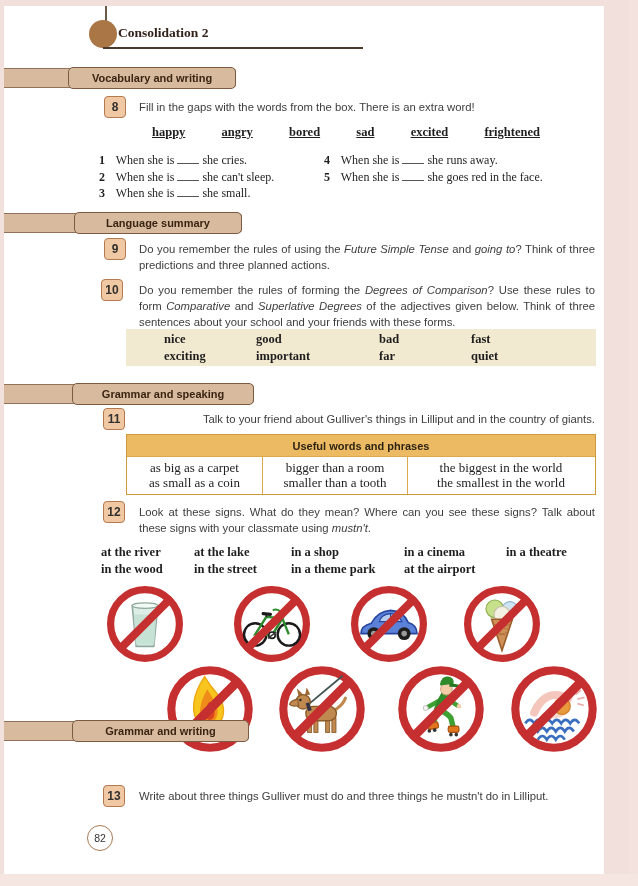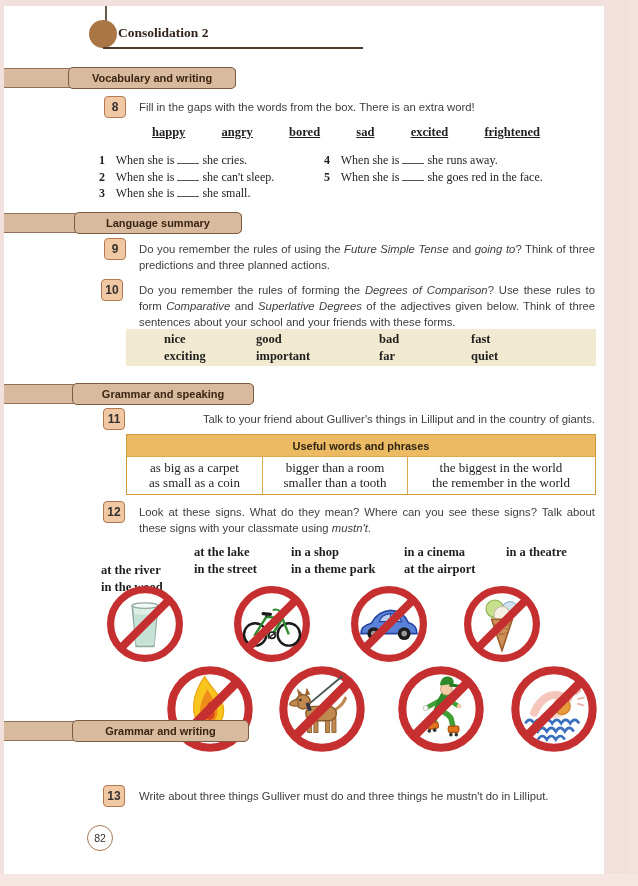--- a/index.html
+++ b/index.html
@@ -171,31 +171,31 @@
       <div class="uwp-cell" style="width:135px;">
         <div>as big as a carpet</div>
         <div>as small as a coin</div>
       </div>
       <div class="uwp-cell" style="width:145px;">
         <div>bigger than a room</div>
         <div>smaller than a tooth</div>
       </div>
       <div class="uwp-cell" style="width:187px;">
         <div>the biggest in the world</div>
-        <div>the remember in the world</div>
+        <div>the smallest in the world</div>
       </div>
     </div>
   </div>
 
   <div class="badge" style="left:99px;top:495px;">12</div>
   <div class="instr" style="top:498px;">
     <span>Look at these signs. What do they mean? Where can you see these signs? Talk about these signs with your classmate using </span><span class="it">mustn't</span><span>.</span>
   </div>
 
-  <div class="ph-col" style="left:97px;margin-top:18px;">
+  <div class="ph-col" style="left:97px;">
     <div>at the river</div>
     <div>in the wood</div>
   </div>
   <div class="ph-col" style="left:190px;">
     <div>at the lake</div>
     <div>in the street</div>
   </div>
   <div class="ph-col" style="left:287px;">
     <div>in a shop</div>
     <div>in a theme park</div>

